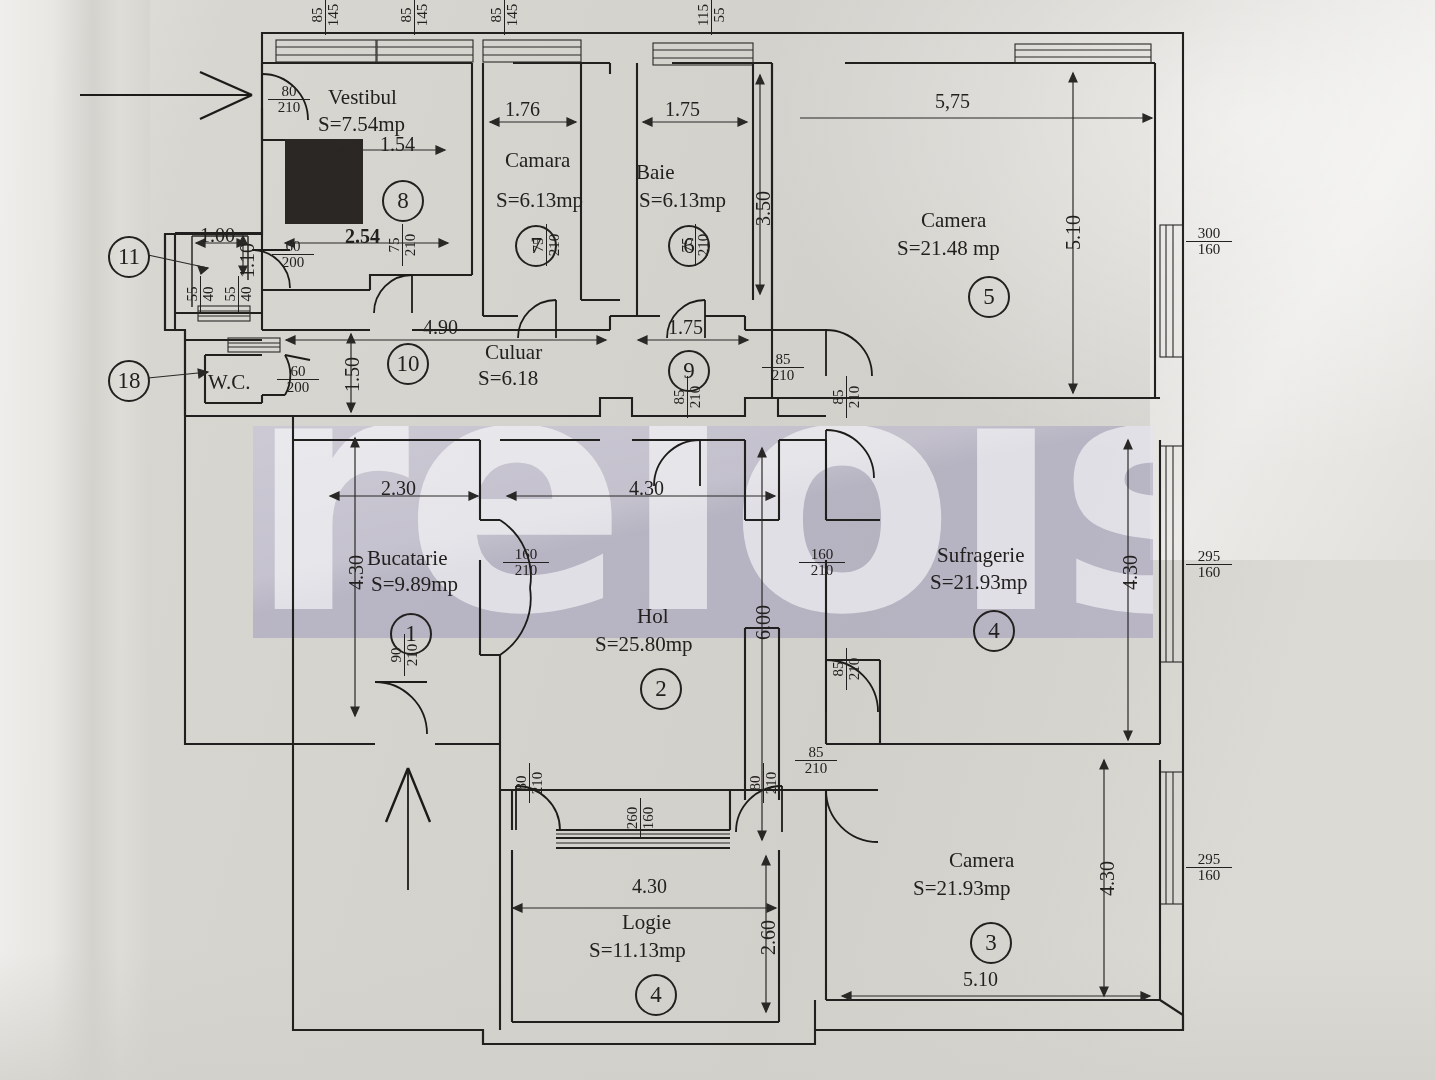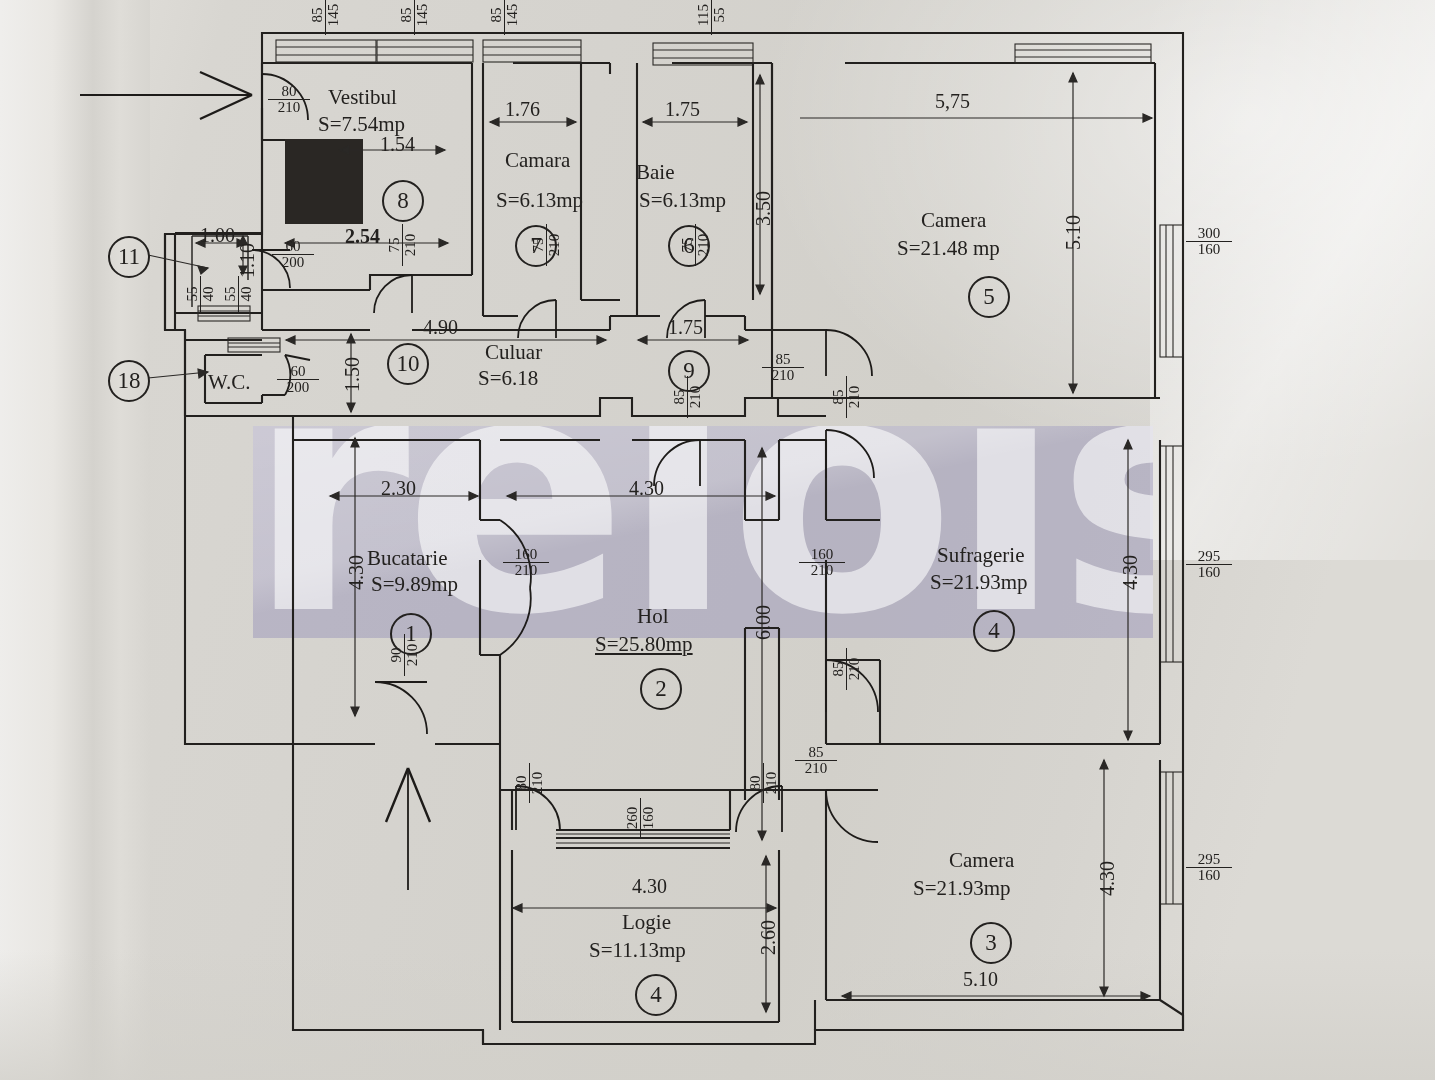--- a/index.html
+++ b/index.html
@@ -343,21 +343,21 @@
 
   <div class="circ" style="left:108px;top:236px;">11</div>
   <div class="circ" style="left:108px;top:360px;">18</div>
   <div class="t roomname" style="left:208px;top:370px;">W.C.</div>
 
   <div class="t roomname" style="left:367px;top:546px;">Bucatarie</div>
   <div class="t roomarea" style="left:371px;top:572px;">S=9.89mp</div>
   <div class="circ" style="left:390px;top:613px;">1</div>
 
   <div class="t roomname" style="left:637px;top:604px;">Hol</div>
-  <div class="t roomarea" style="left:595px;top:632px;text-decoration:underline;">S=25.80mp</div>
+  <div class="t roomarea" style="left:595px;top:632px;">S=25.80mp</div>
   <div class="circ" style="left:640px;top:668px;">2</div>
 
   <div class="t roomname" style="left:937px;top:543px;">Sufragerie</div>
   <div class="t roomarea" style="left:930px;top:570px;">S=21.93mp</div>
   <div class="circ" style="left:973px;top:610px;">4</div>
 
   <div class="t roomname" style="left:949px;top:848px;">Camera</div>
   <div class="t roomarea" style="left:913px;top:876px;">S=21.93mp</div>
   <div class="circ" style="left:970px;top:922px;">3</div>
 

